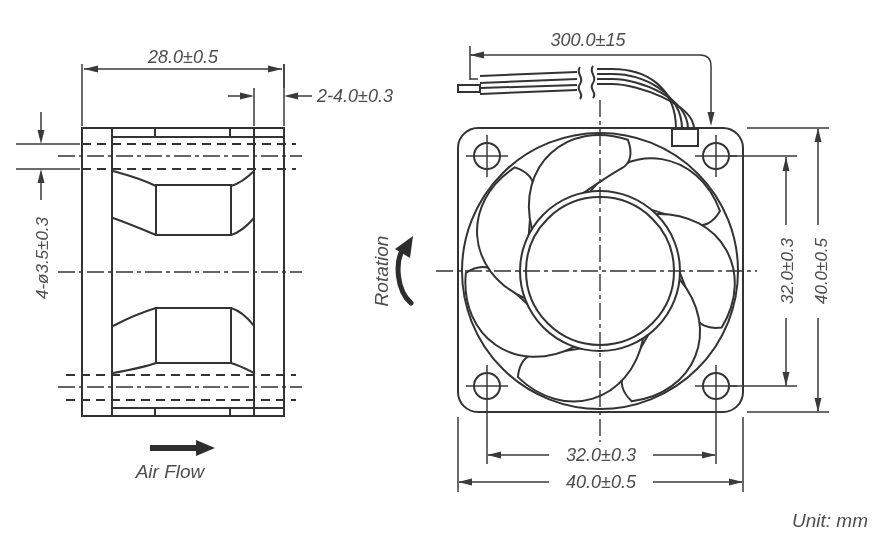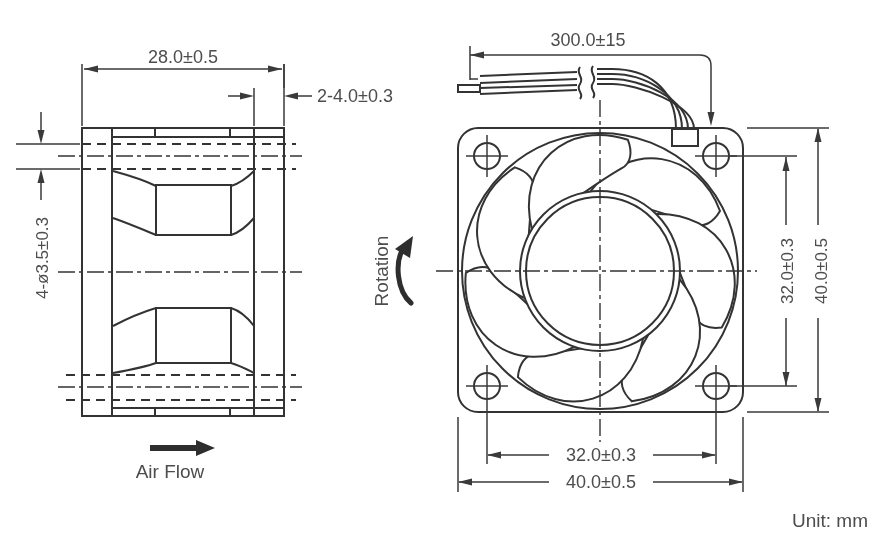--- a/index.html
+++ b/index.html
@@ -1,17 +1,17 @@
 <!DOCTYPE html>
 <html><head>
 <meta charset="utf-8">
 <style>
   html,body{margin:0;padding:0;background:#ffffff;}
   .canvas{position:relative;width:896px;height:548px;background:#ffffff;overflow:hidden;
-          font-family:"Liberation Sans","DejaVu Sans",sans-serif;}
+          font-family:"Liberation Sans","DejaVu Sans",sans-serif;font-style:italic;}
   svg{display:block;}
   
   .obj{stroke:#333333;stroke-width:2;fill:none;stroke-linecap:butt;stroke-linejoin:miter;}
   .objf{stroke:#333333;stroke-width:2;fill:#ffffff;}
   
   .hid{stroke:#333333;stroke-width:1.8;fill:none;stroke-dasharray:9 6;}
   
   .cl{stroke:#333333;stroke-width:1.4;fill:none;stroke-dasharray:17 4 4 4;}
   
   .dim{stroke:#3a3a3a;stroke-width:1.5;fill:none;}

